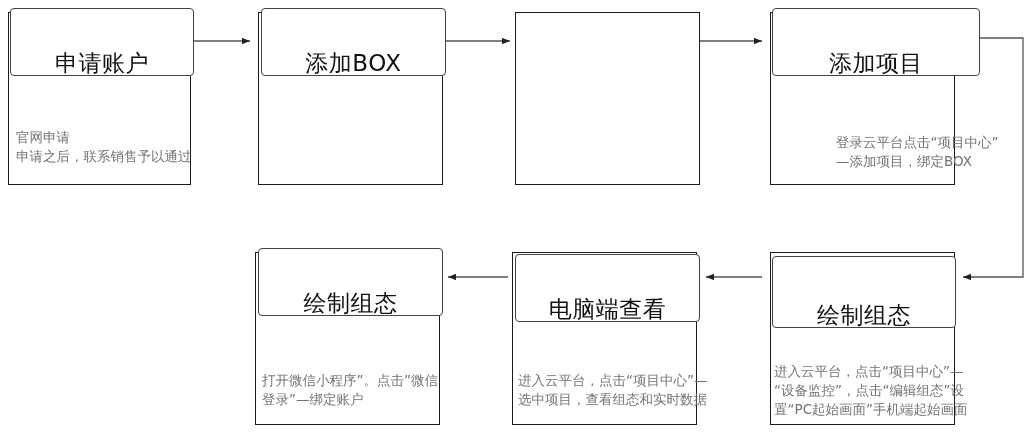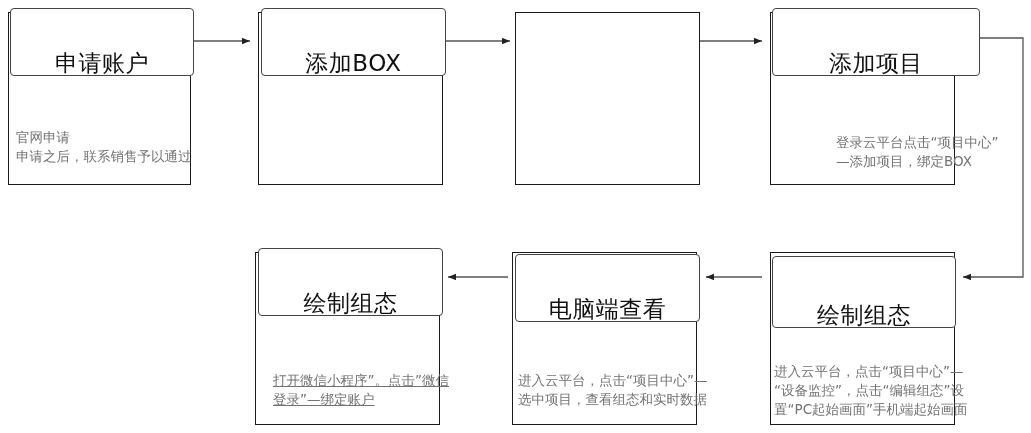--- a/index.html
+++ b/index.html
@@ -107,21 +107,21 @@
   <div class="card" style="left:772px; top:8px; width:208px; height:68px;">
     <span class="card-label">添加项目</span>
   </div>
   <div class="note-text" style="left:800px; top:133px; width:195px;margin-left:36px;">登录云平台点击“项目中心”
 —添加项目，绑定BOX</div>
 
   <div class="note" style="left:255px; top:252px; width:185px; height:173px;"></div>
   <div class="card" style="left:258px; top:248px; width:185px; height:68px;">
     <span class="card-label">绘制组态</span>
   </div>
-  <div class="note-text" style="left:273px; top:371px; width:195px;text-decoration:underline;">打开微信小程序”。点击”微信
+  <div class="note-text" style="left:262px; top:371px; width:195px;">打开微信小程序”。点击”微信
 登录”—绑定账户</div>
 
   <div class="note" style="left:512px; top:252px; width:185px; height:173px;"></div>
   <div class="card" style="left:515px; top:248px; width:185px; height:68px;margin-top:6px;">
     <span class="card-label">电脑端查看</span>
   </div>
   <div class="note-text" style="left:518px; top:371px; width:200px;">进入云平台，点击“项目中心”—
 选中项目，查看组态和实时数据</div>
 
   <div class="note" style="left:770px; top:252px; width:185px; height:173px;"></div>

